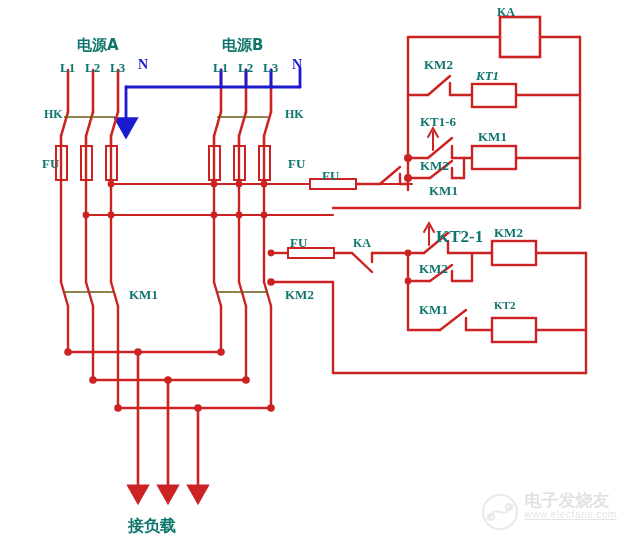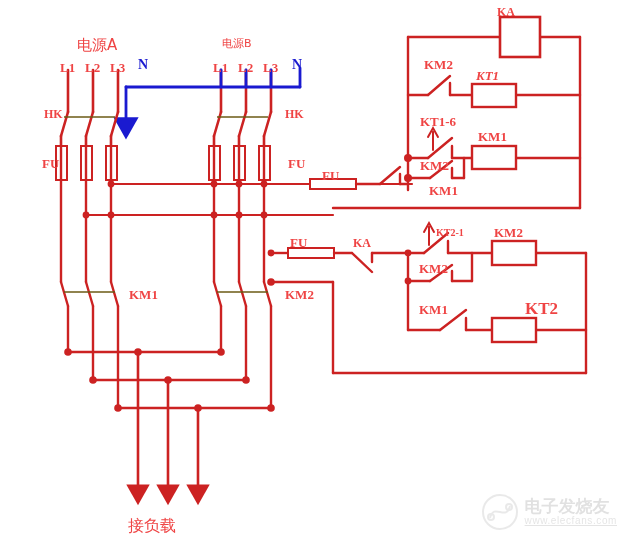--- a/index.html
+++ b/index.html
@@ -1,26 +1,26 @@
 <!DOCTYPE html>
 <html><head>
 <meta charset="utf-8">
 <style>
   html,body{margin:0;padding:0;background:#ffffff;}
   body{width:625px;height:540px;overflow:hidden;
        font-family:"Liberation Serif",serif;}
   #stage{position:relative;width:625px;height:540px;background:#fff;}
   svg#diagram{position:absolute;left:0;top:0;width:625px;height:540px;}
-  .lbl{position:absolute;color:#ef4444;font-weight:bold;
+  .lbl{position:absolute;color:#0f766e;font-weight:bold;
        font-family:"Liberation Serif",serif;white-space:nowrap;
        letter-spacing:0px;line-height:1;}
   .lbl-blue{color:#1a1ad0;}
-  .lbl-cn{font-family:"DejaVu Sans",sans-serif;font-weight:normal;}
+  .lbl-cn{font-family:"DejaVu Sans",sans-serif;font-weight:bold;}
   .wm{position:absolute;right:8px;bottom:8px;opacity:.30;
-      display:flex;align-items:center;gap:5px;}
+      display:flex;gap:5px;}
   .wm-txt{display:flex;flex-direction:column;line-height:1.05;}
   .wm-cn{font-family:"DejaVu Sans",sans-serif;font-weight:bold;font-size:17px;color:#9d9d9d;}
   .wm-url{font-family:"Liberation Sans",sans-serif;font-size:10px;color:#a8a8a8;letter-spacing:.6px;text-decoration:underline;}
 </style>
 </head>
 <body>
 
 <div id="stage">
 
   <svg id="diagram" viewBox="0 0 625 540">
@@ -280,21 +280,21 @@
       <circle cx="271" cy="253" r="3.4"></circle>
       <circle cx="408" cy="158" r="4"></circle>
       <circle cx="408" cy="178" r="4"></circle>
       <circle cx="408" cy="253" r="3.4"></circle>
       <circle cx="408" cy="281" r="3.4"></circle>
     </g>
   </svg>
 
   <div id="labels">
       <div class="lbl lbl-cn" style="left: 77px; top: 38px; font-size: 15px;">电源A</div>
-      <div class="lbl lbl-cn" style="left: 222px; top: 38px; font-size: 11px;">电源B</div>
+      <div class="lbl lbl-cn" style="left: 222px; top: 38px; font-size: 15px;">电源B</div>
       <div class="lbl" style="left: 60px; top: 61px; font-size: 13px;">L1</div>
       <div class="lbl" style="left: 85px; top: 61px; font-size: 13px;">L2</div>
       <div class="lbl" style="left: 110px; top: 61px; font-size: 13px;">L3</div>
       <div class="lbl lbl-blue" style="left: 138px; top: 58px; font-size: 14px;">N</div>
       <div class="lbl" style="left: 213px; top: 61px; font-size: 13px;">L1</div>
       <div class="lbl" style="left: 238px; top: 61px; font-size: 13px;">L2</div>
       <div class="lbl" style="left: 263px; top: 61px; font-size: 13px;">L3</div>
       <div class="lbl lbl-blue" style="left: 292px; top: 58px; font-size: 14px;">N</div>
       <div class="lbl" style="left: 44px; top: 108px; font-size: 12px;">HK</div>
       <div class="lbl" style="left: 285px; top: 108px; font-size: 12px;">HK</div>
@@ -305,25 +305,25 @@
       <div class="lbl" style="left: 129px; top: 288px; font-size: 13px;">KM1</div>
       <div class="lbl" style="left: 285px; top: 288px; font-size: 13px;">KM2</div>
       <div class="lbl" style="left: 497px; top: 6px; font-size: 12px;">KA</div>
       <div class="lbl" style="left: 424px; top: 58px; font-size: 13px;">KM2</div>
       <div class="lbl" style="left: 476px; top: 69px; font-size: 13px; font-style: italic;">KT1</div>
       <div class="lbl" style="left: 420px; top: 115px; font-size: 13px;">KT1-6</div>
       <div class="lbl" style="left: 478px; top: 130px; font-size: 13px;">KM1</div>
       <div class="lbl" style="left: 429px; top: 184px; font-size: 13px;">KM1</div>
       <div class="lbl" style="left: 420px; top: 159px; font-size: 13px;">KM2</div>
       <div class="lbl" style="left: 353px; top: 237px; font-size: 12px;">KA</div>
-      <div class="lbl" style="left: 436px; top: 228px; font-size: 10px;">KT2-1</div>
+      <div class="lbl" style="left: 436px; top: 228px; font-size: 17px;">KT2-1</div>
       <div class="lbl" style="left: 494px; top: 226px; font-size: 13px;">KM2</div>
       <div class="lbl" style="left: 419px; top: 262px; font-size: 13px;">KM2</div>
       <div class="lbl" style="left: 419px; top: 303px; font-size: 13px;">KM1</div>
-      <div class="lbl" style="left: 494px; top: 300px; font-size: 17px; margin-left: 31px;">KT2</div>
+      <div class="lbl" style="left: 494px; top: 300px; font-size: 11px;">KT2</div>
       <div class="lbl lbl-cn" style="left: 128px; top: 518px; font-size: 16px;">接负载</div>
     </div>
 
   <div class="wm">
     <svg width="40" height="40" viewBox="0 0 40 40">
       <circle cx="20" cy="20" r="17" fill="none" stroke="#b9b9b9" stroke-width="2"></circle>
       <path d="M10,26 C14,10 26,30 30,14" fill="none" stroke="#b9b9b9" stroke-width="2"></path>
       <circle cx="11" cy="25" r="3" fill="none" stroke="#b9b9b9" stroke-width="2"></circle>
       <circle cx="29" cy="15" r="3" fill="none" stroke="#b9b9b9" stroke-width="2"></circle>
     </svg>

